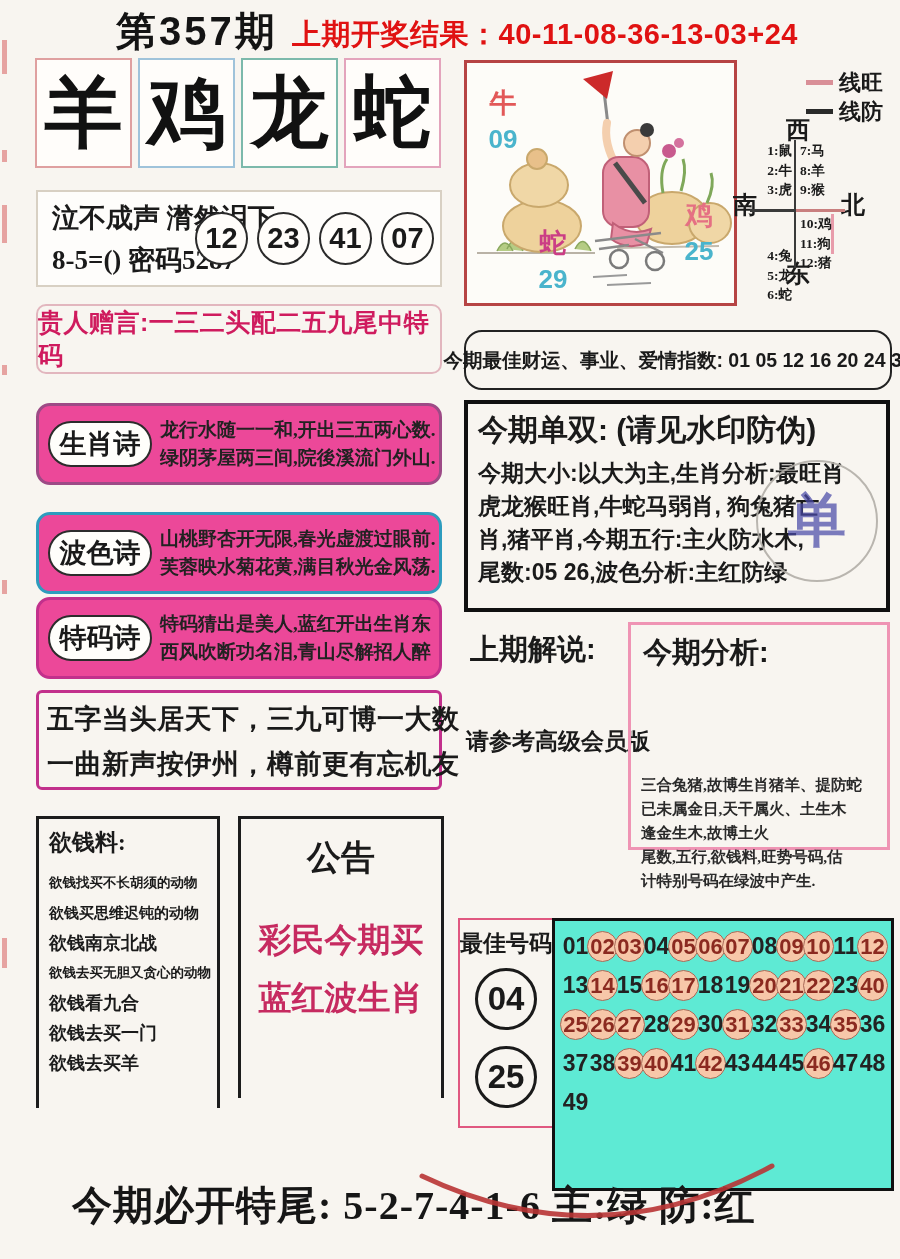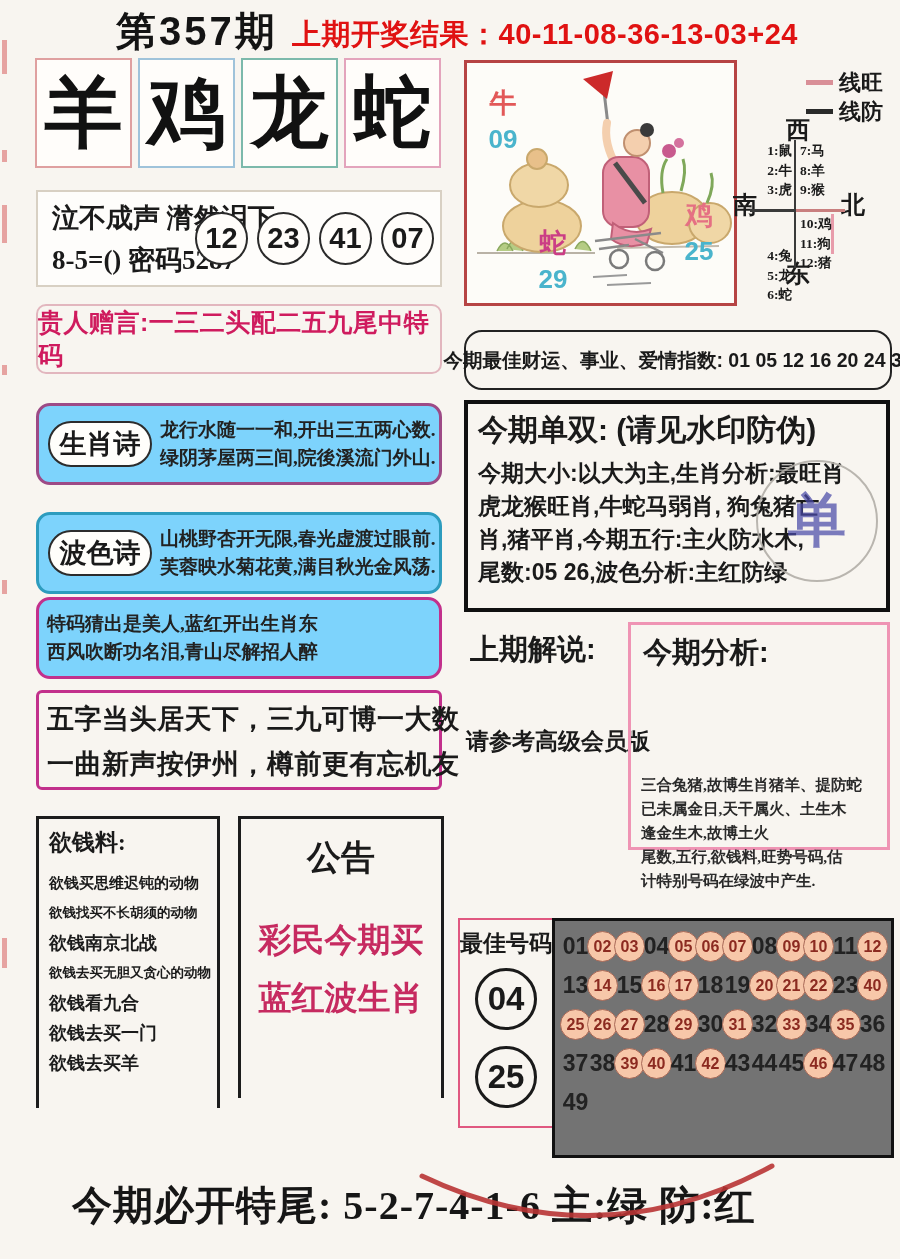--- a/index.html
+++ b/index.html
@@ -19,21 +19,21 @@
   .riddle-l1{position:absolute;left:14px;top:8px;font:600 27px "Liberation Serif",serif;}
   .riddle-l2{position:absolute;left:14px;top:50px;font:600 27px "Liberation Serif",serif;}
   .balls{position:absolute;right:6px;top:20px;display:flex;gap:9px;}
   .ball{width:53px;height:53px;border:2px solid #2a2a2a;border-radius:50%;background:#fffdfa;
         display:flex;align-items:center;justify-content:center;font:600 29px "Liberation Sans",sans-serif;box-sizing:border-box;}
   
   .gift-box{left:36px;top:304px;width:406px;height:70px;border:2px solid #e2b6be;border-radius:10px;box-sizing:border-box;
             display:flex;align-items:center;justify-content:center;font:700 25px "Liberation Sans",sans-serif;letter-spacing:0.5px;}
   
   .poem-box{left:36px;width:406px;height:82px;border:3px solid #999;border-radius:14px;box-sizing:border-box;
-            display:flex;align-items:center;background:#7dd3fc;}
+            display:flex;align-items:center;background:#ec4899;}
   #poem0{top:403px;} #poem1{top:512px;} #poem2{top:597px;}
   .pill{margin-left:9px;min-width:104px;height:46px;border:2px solid #2c2c2c;border-radius:23px;box-sizing:border-box;
         display:flex;align-items:center;justify-content:center;font:600 27px "Liberation Serif",serif;background:#fffefb;}
   .plines{margin-left:8px;}
   .pline{font:600 19px "Liberation Serif",serif;line-height:28px;white-space:nowrap;color:#222;}
   
   .couplet{left:36px;top:690px;width:406px;height:100px;border:3px solid #c2308c;border-radius:6px;box-sizing:border-box;padding:4px 0 0 8px;}
   .cline{font:600 27px "Liberation Sans",sans-serif;line-height:45px;white-space:nowrap;letter-spacing:0.5px;}
   
   .money-box{left:36px;top:816px;width:184px;height:292px;border:3px solid #1c1c1c;border-bottom:0;box-sizing:border-box;padding:8px 0 0 10px;}
@@ -87,26 +87,26 @@
   .ana-box{left:628px;top:622px;width:262px;height:228px;border:3px solid #ef94b4;box-sizing:border-box;}
   .ana-title{margin:8px 0 0 12px;font:700 29px "Liberation Sans",sans-serif;}
   .ana-lines{position:absolute;left:10px;top:148px;}
   .ana-line{font:600 15.5px "Liberation Serif",serif;line-height:24px;white-space:nowrap;color:#2a2a2a;}
   
   .best-outer{left:458px;top:918px;width:434px;height:210px;border:2px solid #e05880;box-sizing:border-box;padding-left:10px;}
   .best-label{position:absolute;left:0;top:8px;width:92px;text-align:center;font:600 23px "Liberation Serif",serif;}
   .bigball{position:absolute;left:15px;width:62px;height:62px;border:3.5px solid #1a1a1a;border-radius:50%;box-sizing:border-box;
            display:flex;align-items:center;justify-content:center;font:700 33px "Liberation Sans",sans-serif;}
   #bigball0{top:48px;} #bigball1{top:126px;}
-  .best-grid{position:absolute;left:92px;top:-2px;width:342px;height:240px;border:3.5px solid #111;background:#737373;
+  .best-grid{position:absolute;left:92px;top:-2px;width:342px;height:273px;border:3.5px solid #111;background:#5eead4;
              box-sizing:border-box;padding:6px 0 0 7px;display:flex;flex-wrap:wrap;align-content:flex-start;}
   .ncell{width:27px;height:39px;display:flex;align-items:center;justify-content:center;
          font:600 23px "Liberation Sans",sans-serif;color:#222;}
   .circ{min-width:31px;height:31px;border-radius:50%;background:#f7c7a9;border:1.5px solid #a96a58;color:#8b2a20;
-        display:flex;align-items:center;justify-content:center;font-size:16px;margin:16px -3px;box-sizing:border-box;}
+        display:flex;align-items:center;justify-content:center;font-size:22px;margin:16px -3px;box-sizing:border-box;}
   
   .footer{left:72px;top:1178px;width:810px;font:600 40px "Liberation Serif",serif;letter-spacing:1px;white-space:nowrap;color:#161616;}
   .arc-svg{left:408px;top:1156px;}
   
   .mark{left:2px;width:5px;background:#d04040;opacity:.45;}
 </style>
 </head>
 <body>
 
 <div id="sheet">
@@ -150,36 +150,37 @@
       </div>
     </div>
   <div class="abs poem-box" id="poem1" style="border-color: rgb(45, 156, 190);">
       <div class="pill">波色诗</div>
       <div class="plines">
         <div class="pline">山桃野杏开无限,春光虚渡过眼前.</div>
         <div class="pline">芙蓉映水菊花黄,满目秋光金风荡.</div>
       </div>
     </div>
   <div class="abs poem-box" id="poem2" style="border-color: rgb(194, 48, 140);">
+      <div class="pill">特码诗</div>
       <div class="plines">
         <div class="pline">特码猜出是美人,蓝红开出生肖东</div>
         <div class="pline">西风吹断功名泪,青山尽解招人醉</div>
       </div>
     </div>
 
   <div class="abs couplet" id="couplet">
       <div class="cline">五字当头居天下，三九可博一大数</div>
       <div class="cline">一曲新声按伊州，樽前更有忘机友</div>
     </div>
 
   <div class="abs money-box">
     <div class="money-title">欲钱料:</div>
     <div id="money-items">
+        <div class="money-item xlong">欲钱找买不长胡须的动物</div>
         <div class="money-item long">欲钱买思维迟钝的动物</div>
-        <div class="money-item xlong">欲钱找买不长胡须的动物</div>
         <div class="money-item">欲钱南京北战</div>
         <div class="money-item xlong">欲钱去买无胆又贪心的动物</div>
         <div class="money-item">欲钱看九合</div>
         <div class="money-item">欲钱去买一门</div>
         <div class="money-item">欲钱去买羊</div>
       </div>
   </div>
 
   <div class="abs notice-box">
     <div class="notice-title">公告</div>

